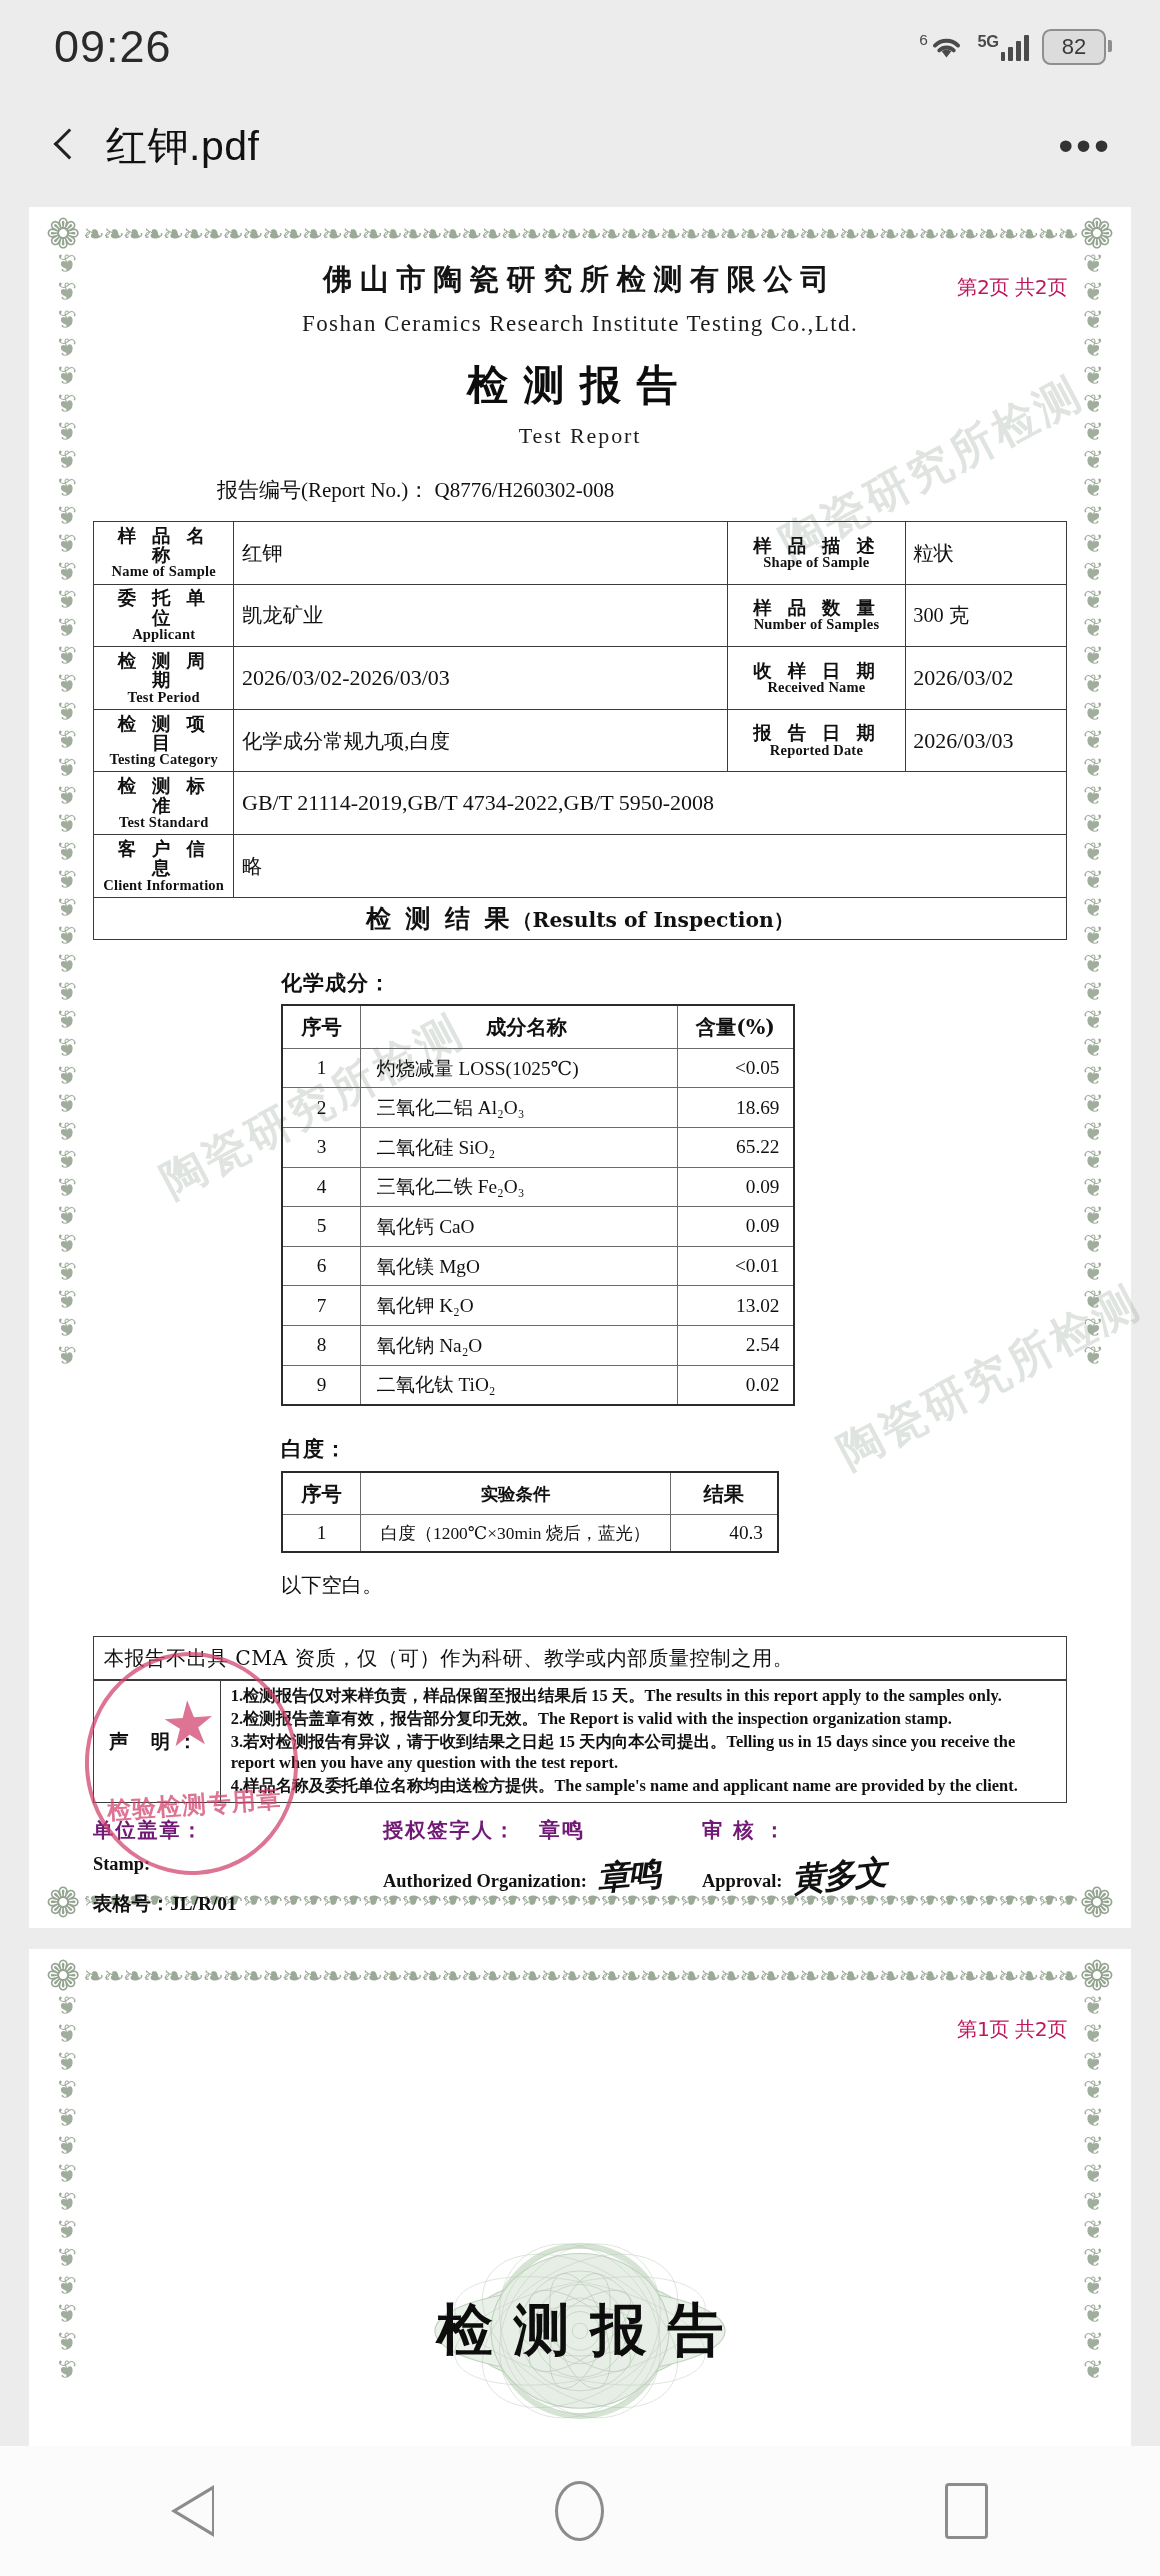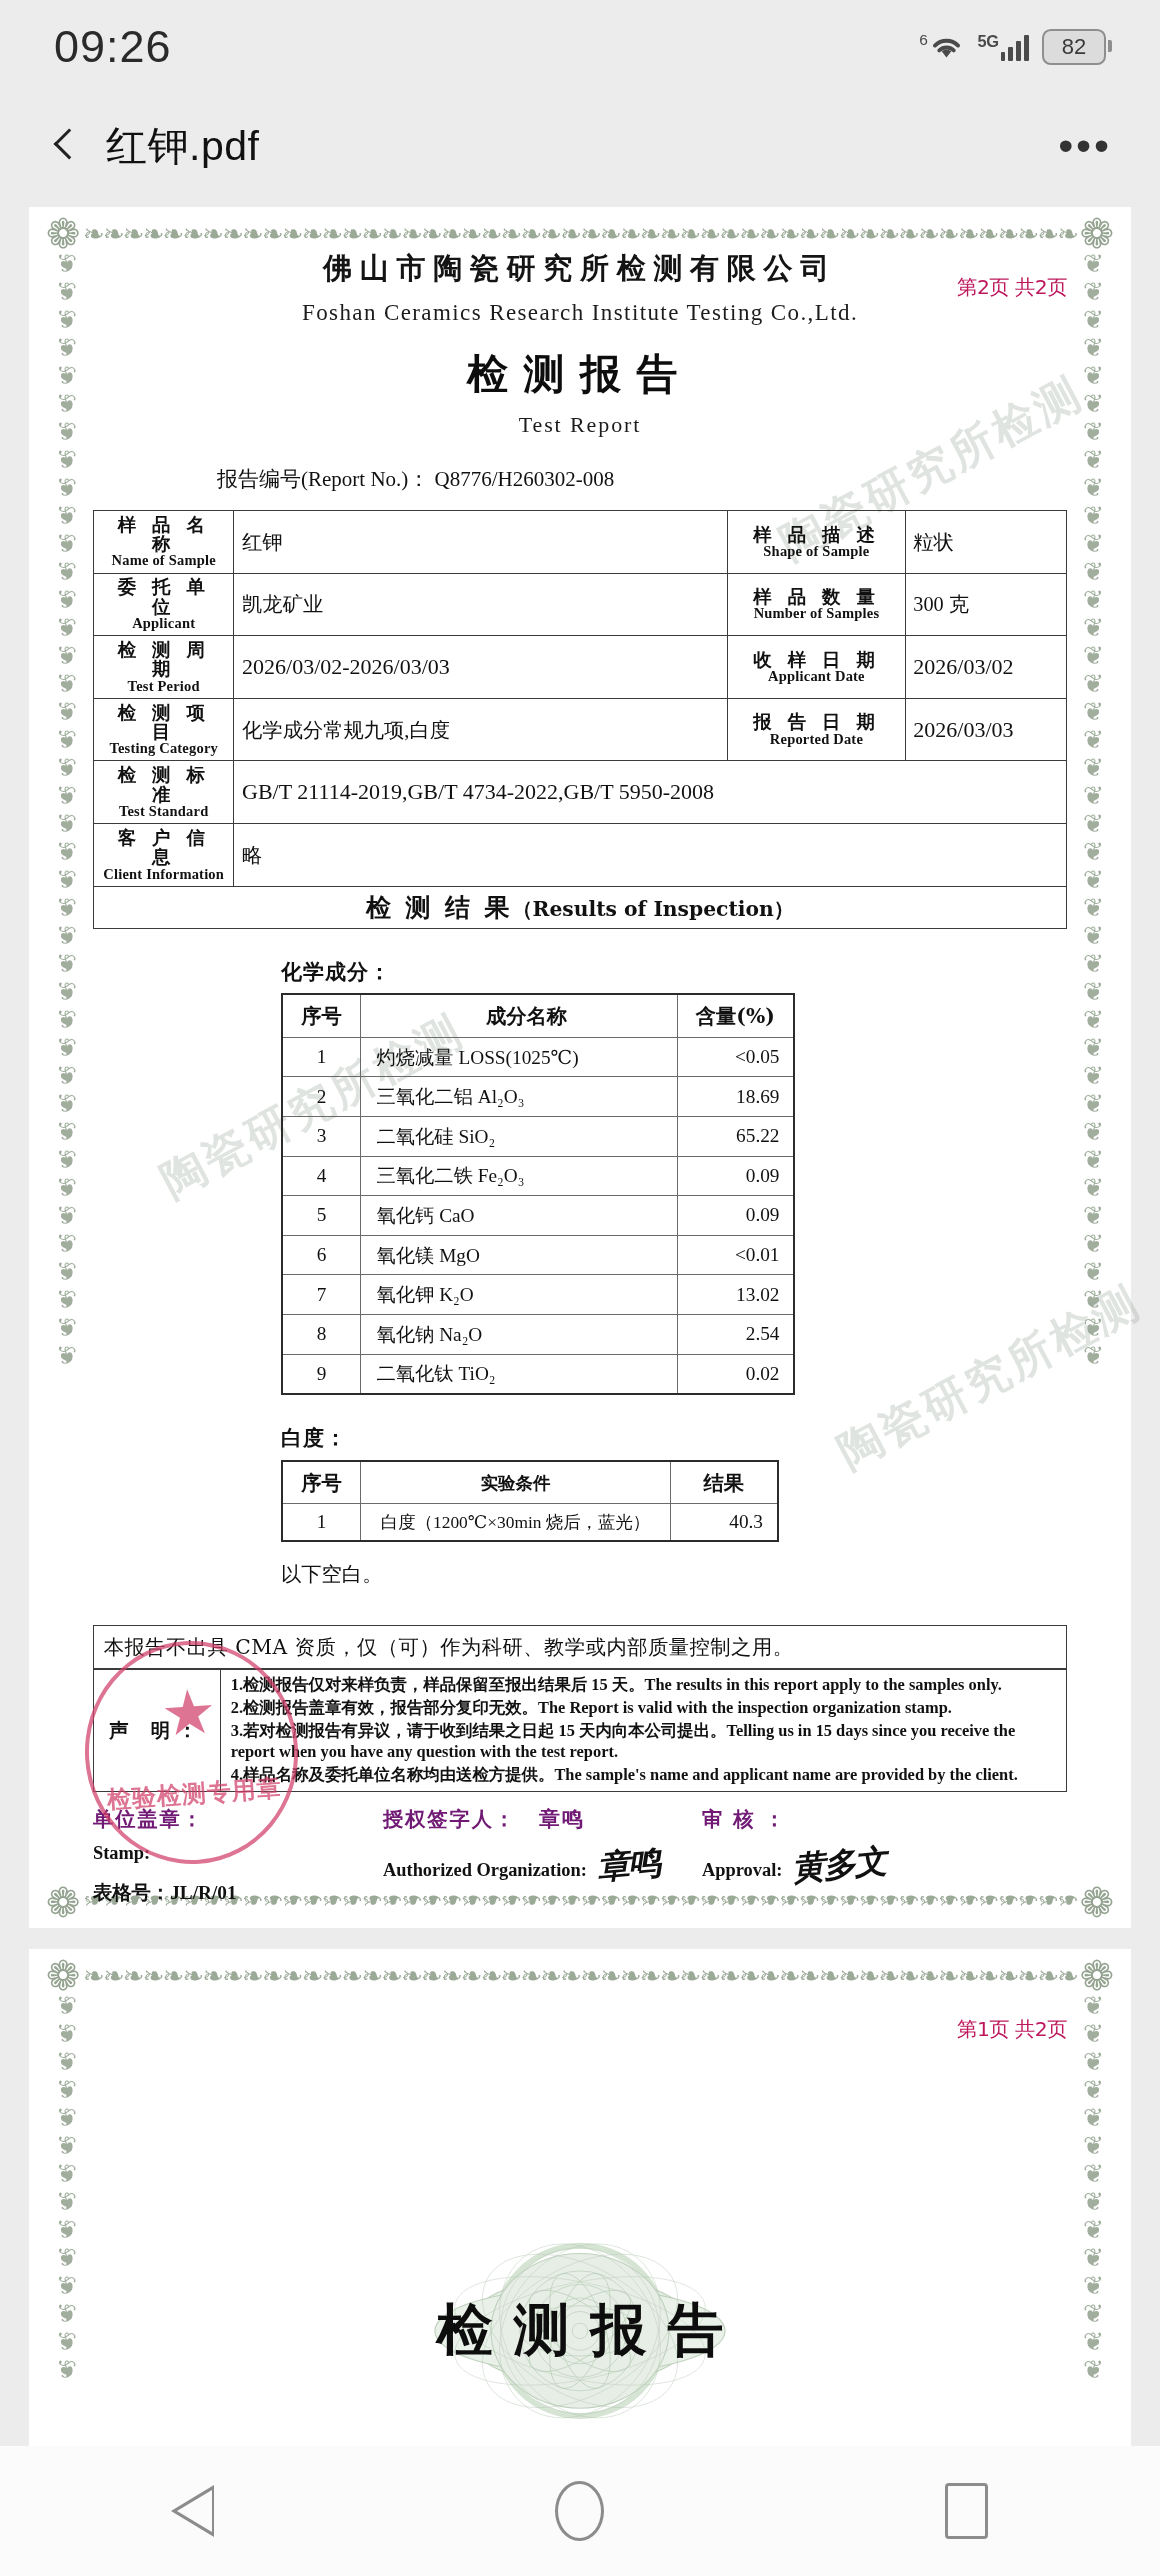--- a/index.html
+++ b/index.html
@@ -71,21 +71,21 @@
   .c-tr{right:-3.9px;top:-7.7px;transform:scaleX(-1);}
   .c-bl{left:-3.9px;bottom:-7.7px;transform:scaleY(-1);}
   .c-br{right:-3.9px;bottom:-7.7px;transform:scale(-1,-1);}
 
   .content{position:absolute;left:64px;right:64px;top:39px;}
 
   .pageno{position:absolute;right:0;top:27px;font-size:20.3px;color:#be185d;
     font-family:"DejaVu Sans",sans-serif;letter-spacing:-0.5px;}
 
   .co-cn{text-align:center;font-size:29px;font-weight:700;color:#141414;letter-spacing:7.7px;
-    font-family:"DejaVu Serif","Liberation Serif",serif;margin-top:3px;}
+    font-family:"DejaVu Serif","Liberation Serif",serif;margin-top:14px;}
   .co-en{text-align:center;font-size:23px;color:#1c1c1c;letter-spacing:1.4px;margin-top:11.6px;
     font-family:"Liberation Serif","DejaVu Serif",serif;}
   .rp-cn{text-align:center;font-size:41px;font-weight:700;color:#0d0d0d;letter-spacing:15.5px;
     margin-top:21px;font-family:"DejaVu Serif","Liberation Serif",serif;}
   .rp-en{text-align:center;font-size:22px;color:#1c1c1c;letter-spacing:1.9px;margin-top:9.7px;
     font-family:"Liberation Serif","DejaVu Serif",serif;}
 
   .reportno{margin:27px 0 17px 0;padding-left:124px;font-size:21px;color:#111;
     font-family:"Liberation Serif","DejaVu Serif",serif;}
 
@@ -285,21 +285,21 @@
             <td class="val">300 克</td>
           </tr>
           <tr>
             <td class="lab">
               <span class="zh">检 测 周 期</span>
               <span class="en">Test Period</span>
             </td>
             <td class="val small">2026/03/02-2026/03/03</td>
             <td class="lab wide">
               <span class="zh">收 样 日 期</span>
-              <span class="en">Applicant  Date</span>
+              <span class="en">Received  Name</span>
             </td>
             <td class="val small">2026/03/02</td>
           </tr>
           <tr>
             <td class="lab">
               <span class="zh">检 测 项 目</span>
               <span class="en">Testing Category</span>
             </td>
             <td class="val">化学成分常规九项,白度</td>
             <td class="lab wide">

